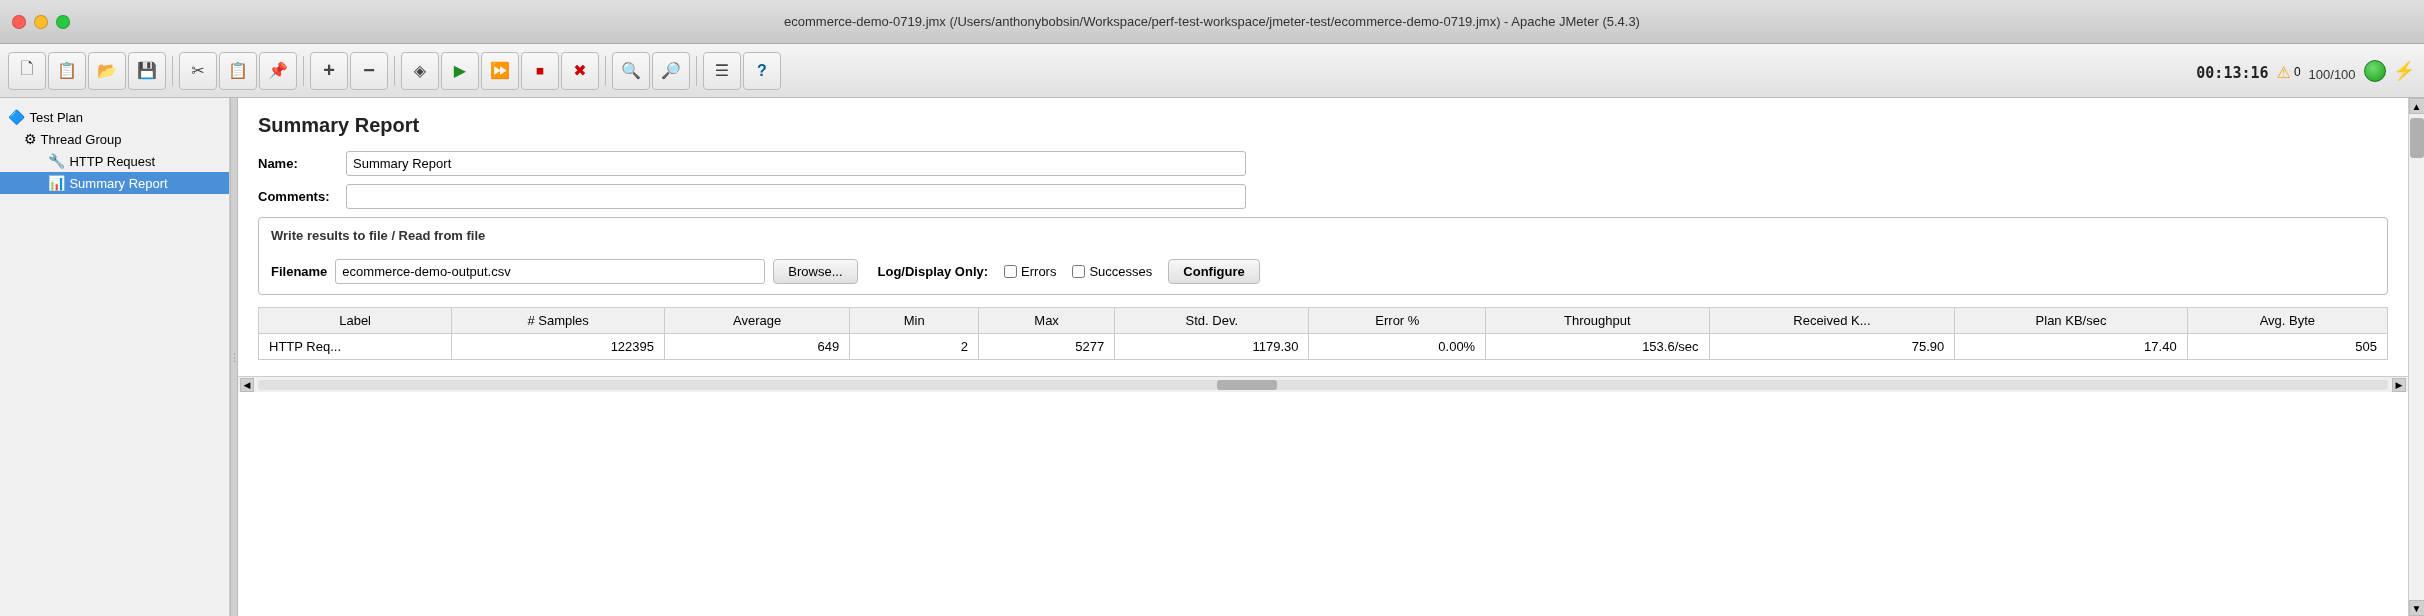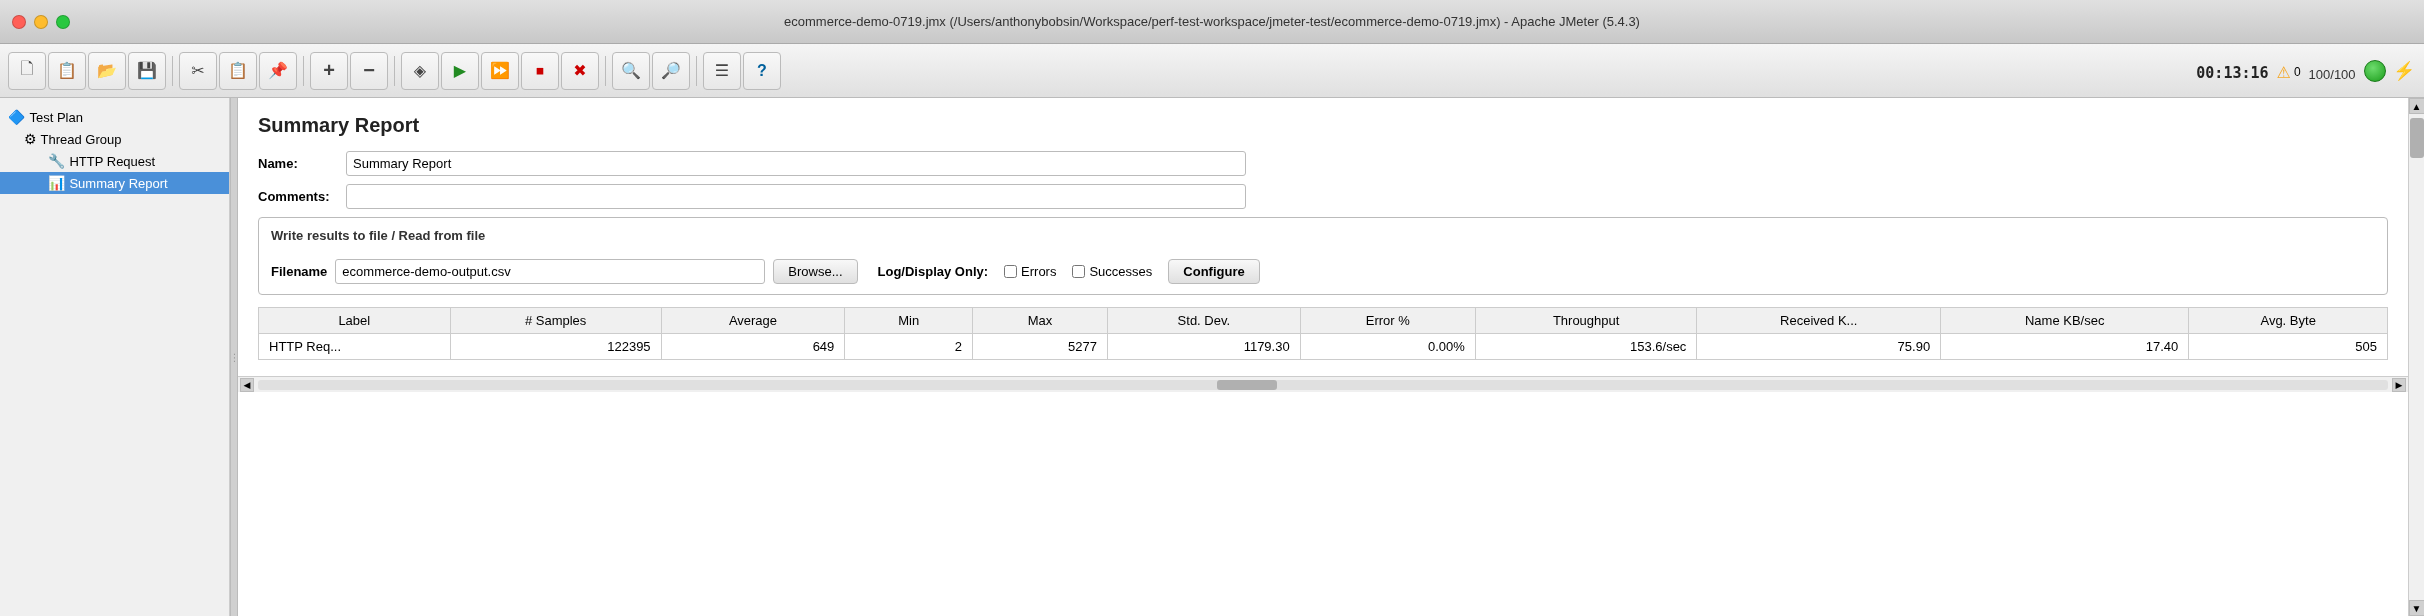--- a/index.html
+++ b/index.html
@@ -485,21 +485,21 @@
           <tr>
             <th>Label</th>
             <th># Samples</th>
             <th>Average</th>
             <th>Min</th>
             <th>Max</th>
             <th>Std. Dev.</th>
             <th>Error %</th>
             <th>Throughput</th>
             <th>Received K...</th>
-            <th>Name KB/sec</th>
+            <th>Plan KB/sec</th>
             <th>Avg. Byte</th>
           </tr>
         </thead>
         <tbody id="table-body">
         <tr>
               <td>HTTP Req...</td>
               <td>122395</td>
               <td>649</td>
               <td>2</td>
               <td>5277</td>

